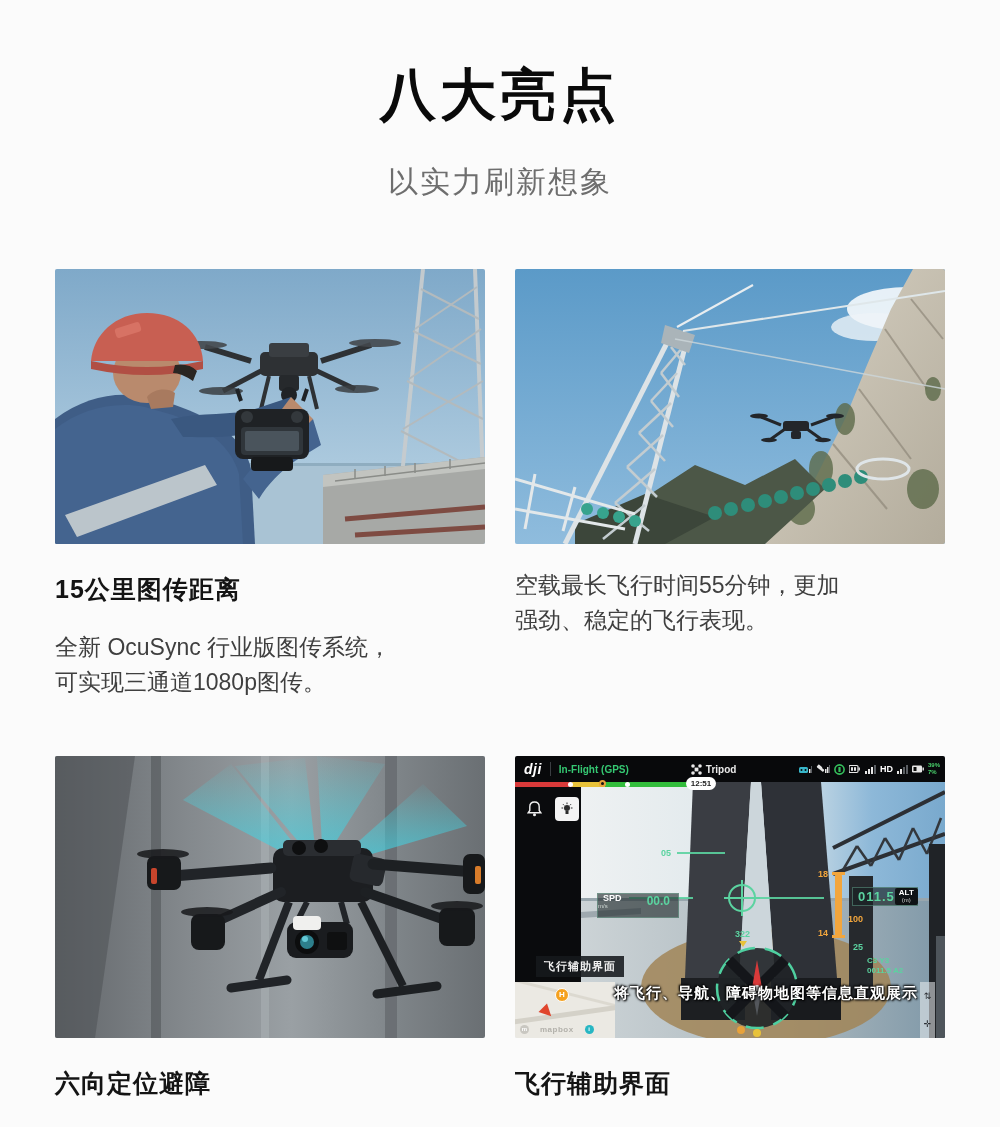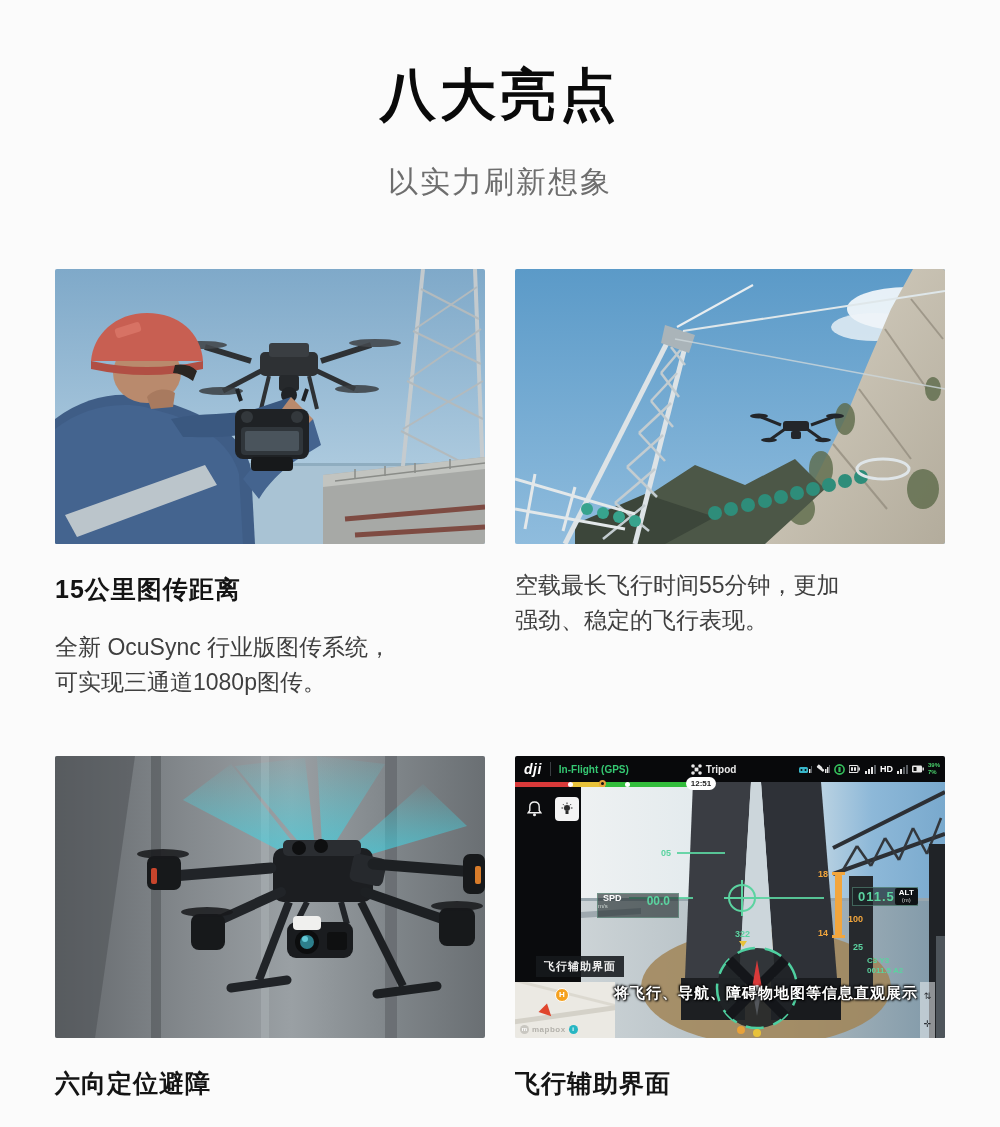--- a/index.html
+++ b/index.html
@@ -72,21 +72,21 @@
   .hdgnum { left:220px; top:173px; font-size:9px; font-weight:700; color:#5bd3a0; z-index:26; }
   .hdgcaret { left:224px; top:185px; width:0; height:0; border-left:4px solid transparent; border-right:4px solid transparent; border-top:6px solid #e8c23a; z-index:26; }
 
   .assist { left:21px; top:200px; background:rgba(22,25,29,.88); color:#f2f2f2; font-size:11px; font-weight:700; padding:3px 8px; letter-spacing:1px; z-index:34; }
 
   .minimap { position:absolute; left:0; top:226px; width:100px; height:56px; background:#ebe9e3; z-index:28; overflow:hidden; }
   .minimap .road1 { position:absolute; left:-8px; top:10px; width:120px; height:3px; background:#dcd9d0; transform:rotate(14deg); }
   .minimap .road2 { position:absolute; left:-8px; top:30px; width:120px; height:5px; background:#d4d1c8; transform:rotate(-8deg); }
   .hmark { position:absolute; left:40px; top:6px; width:14px; height:14px; background:#f5a11f; border:1.5px solid #fff; border-radius:50%; color:#fff; font-size:8px; font-weight:700; text-align:center; line-height:12px; }
   .redarrow { position:absolute; left:26px; top:24px; width:0; height:0; border-left:6px solid transparent; border-right:6px solid transparent; border-bottom:12px solid #e0452c; transform:rotate(135deg); }
-  .mapattr { position:absolute; left:5px; bottom:4px; display:flex; align-items:center; gap:3px; }
+  .mapattr { position:absolute; left:5px; bottom:4px; display:flex; align-items:center; gap:11px; }
   .mapattr .mcirc { width:9px; height:9px; border-radius:50%; background:#c9c7c1; color:#fff; font-size:6px; text-align:center; line-height:9px; font-weight:700; }
   .mapattr .mtxt { color:#b3b1ab; font-size:8px; font-weight:700; letter-spacing:.5px; }
   .mapattr .icirc { width:9px; height:9px; border-radius:50%; background:#27b6c3; color:#fff; font-size:6px; font-weight:700; text-align:center; line-height:9px; }
 
   .fcaption { position:absolute; left:74px; right:2px; top:228px; text-align:center; color:#fff; font-size:15px; font-weight:700; letter-spacing:1px; z-index:29;
               text-shadow:0 0 3px #000, 1px 1px 2px #000, -1px -1px 2px #000; }
   .rstrip { position:absolute; left:405px; top:226px; width:15px; height:56px; background:rgba(235,238,240,.55); z-index:27; display:flex; flex-direction:column; align-items:center; justify-content:space-around; color:#2a2d31; font-size:9px; }
   .redge { position:absolute; left:421px; top:180px; width:9px; height:102px; background:#4e555b; z-index:26; }
 </style>
 </head>

